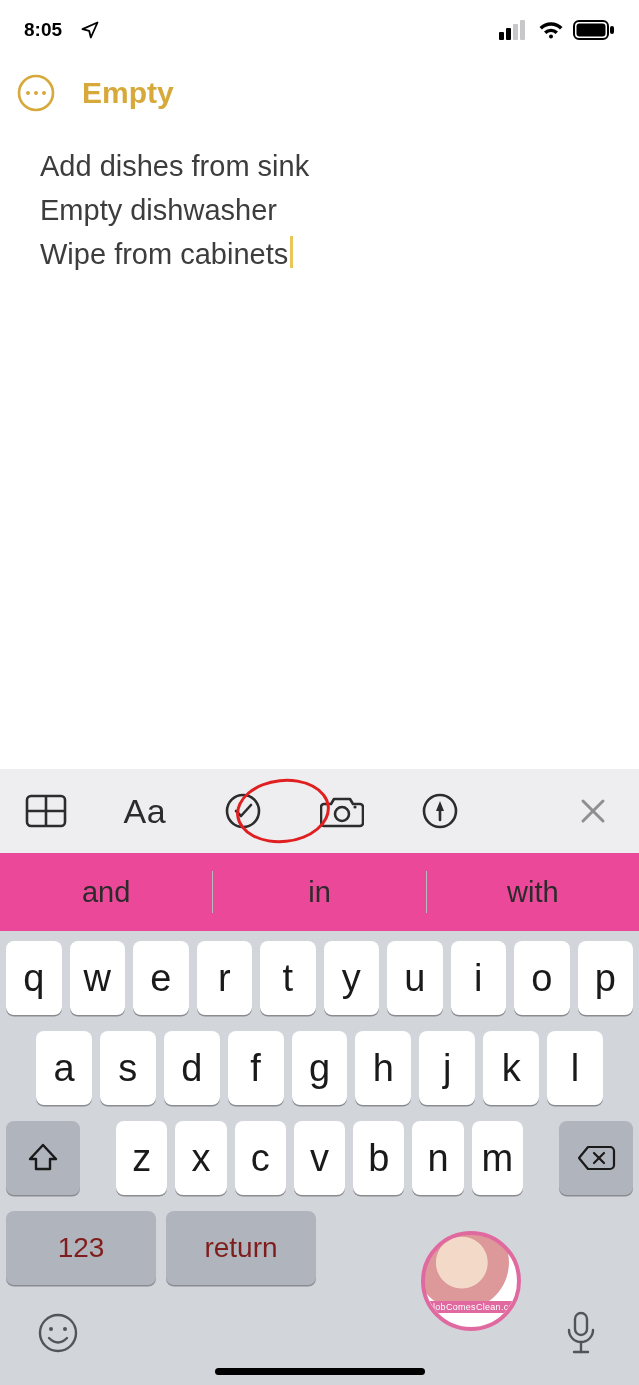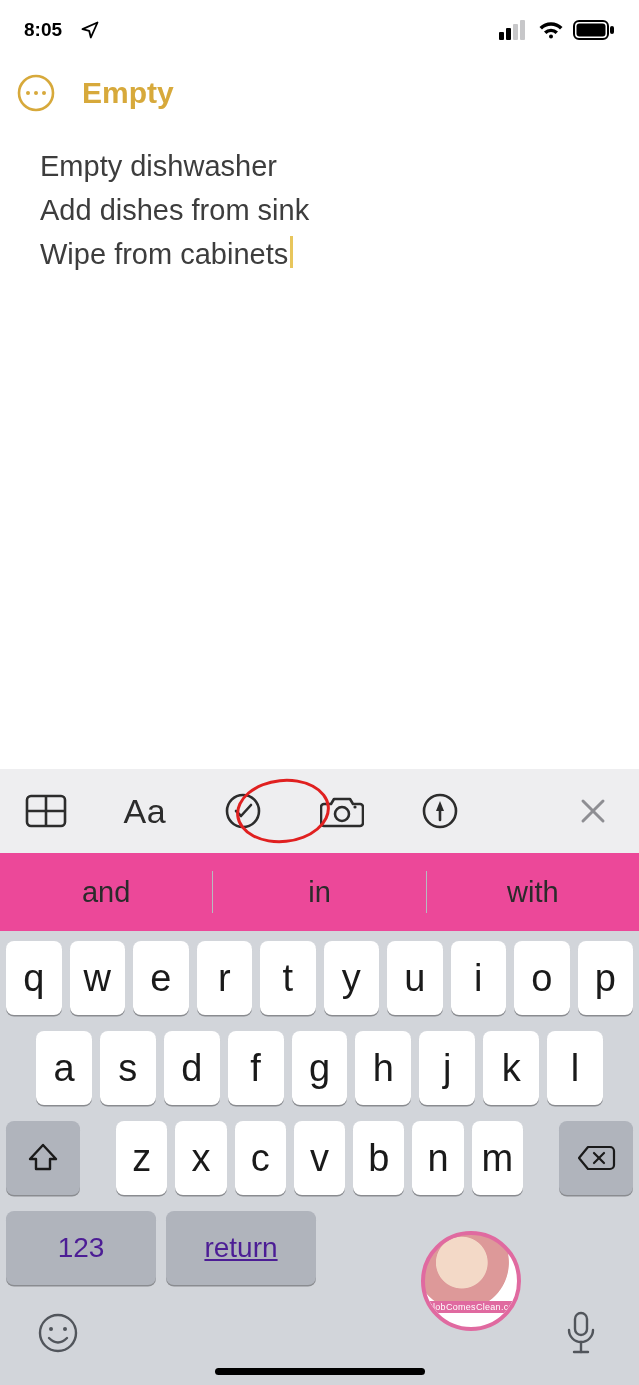--- a/index.html
+++ b/index.html
@@ -38,28 +38,28 @@
 
     
     .suggestions { height: 78px; background: #ec4899; display: flex; align-items: center; }
     .sugg { flex: 1; text-align: center; font-size: 29px; color: #2b2b2b; height: 50px; line-height: 50px; }
     .sugg-sep { width: 1px; height: 42px; background: #b7bac0; }
 
     
     .keyboard { background: #d2d5da; padding: 10px 6px 6px 6px; }
     .krow { display: flex; gap: 8px; margin-bottom: 16px; justify-content: center; }
     .key { background: #fff; border-radius: 8px; box-shadow: 0 1.5px 0 #8a8c90; height: 74px; flex: 1; display:flex; align-items:center; justify-content:center; font-size: 38px; color: #1a1a1a; }
-    .key-fn { background: #b0b4bc; color: #4c1d95; }
+    .key-fn { background: #b0b4bc; color: #7f1d1d; }
     .key-shift, .key-del { width: 74px; flex: none; }
     .row3 { padding: 0 0; }
     .row3 .gap-side { width: 20px; flex: none; }
     .brow { display:flex; gap: 10px; margin-bottom: 18px; }
     .key-123 { width: 150px; flex:none; font-size: 28px; }
     .key-space { flex: 1; font-size: 28px; }
-    .key-return { width: 150px; flex:none; font-size: 28px; text-decoration: underline; }
+    .key-return { width: 150px; flex:none; font-size: 28px; }
 
     .kfooter { display:flex; align-items:center; justify-content:space-between; padding: 6px 28px 22px 28px; }
     .kfooter .fbtn { width:48px; height:48px; display:flex; align-items:center; justify-content:center; }
 
     .home-indicator { position:absolute; bottom:10px; left:50%; transform:translateX(-50%); width: 210px; height: 7px; background:#000; border-radius: 5px; }
 
     .watermark { position:absolute; width:100px; height:100px; border-radius:50%; border:4px solid #e06aa0; right: 118px; bottom: 54px; background: radial-gradient(circle at 40% 30%, #f3d9c7 0 30%, #d99 31% 55%, #fff 56% 100%); overflow:hidden; display:flex; align-items:flex-end; justify-content:center; }
     .watermark .wm-text { font-size: 9px; color:#fff; background:#e06aa0; padding:1px 6px; border-radius:4px; margin-bottom:14px; letter-spacing:0.3px;}
   </style>
 </head>
@@ -98,22 +98,22 @@
           <circle cx="12" cy="20" r="2" fill="#d7a93b" stroke="none"></circle>
           <circle cx="20" cy="20" r="2" fill="#d7a93b" stroke="none"></circle>
           <circle cx="28" cy="20" r="2" fill="#d7a93b" stroke="none"></circle>
         </svg>
     </div>
     <div class="nav-done">Empty</div>
   </div>
 </div>
 
 <div class="note-area">
+  <div class="note-line">Add dishes from sink</div>
   <div class="note-line">Empty dishwasher</div>
-  <div class="note-line">Add dishes from sink</div>
   <div class="note-line"><span>Wipe from cabinets</span><span class="cursor"></span></div>
 </div>
 
 <div class="keyboard-wrapper">
 
   <div class="notes-toolbar" style="position:relative;justify-content:flex-end;">
     <div class="tb-btn">
       <svg width="42" height="34" viewBox="0 0 42 34" fill="none" stroke="#2c2c2c" stroke-width="2.6" stroke-linejoin="round">
           <rect x="2" y="2" width="38" height="30" rx="4"></rect>
           <line x1="2" y1="17" x2="40" y2="17"></line>

